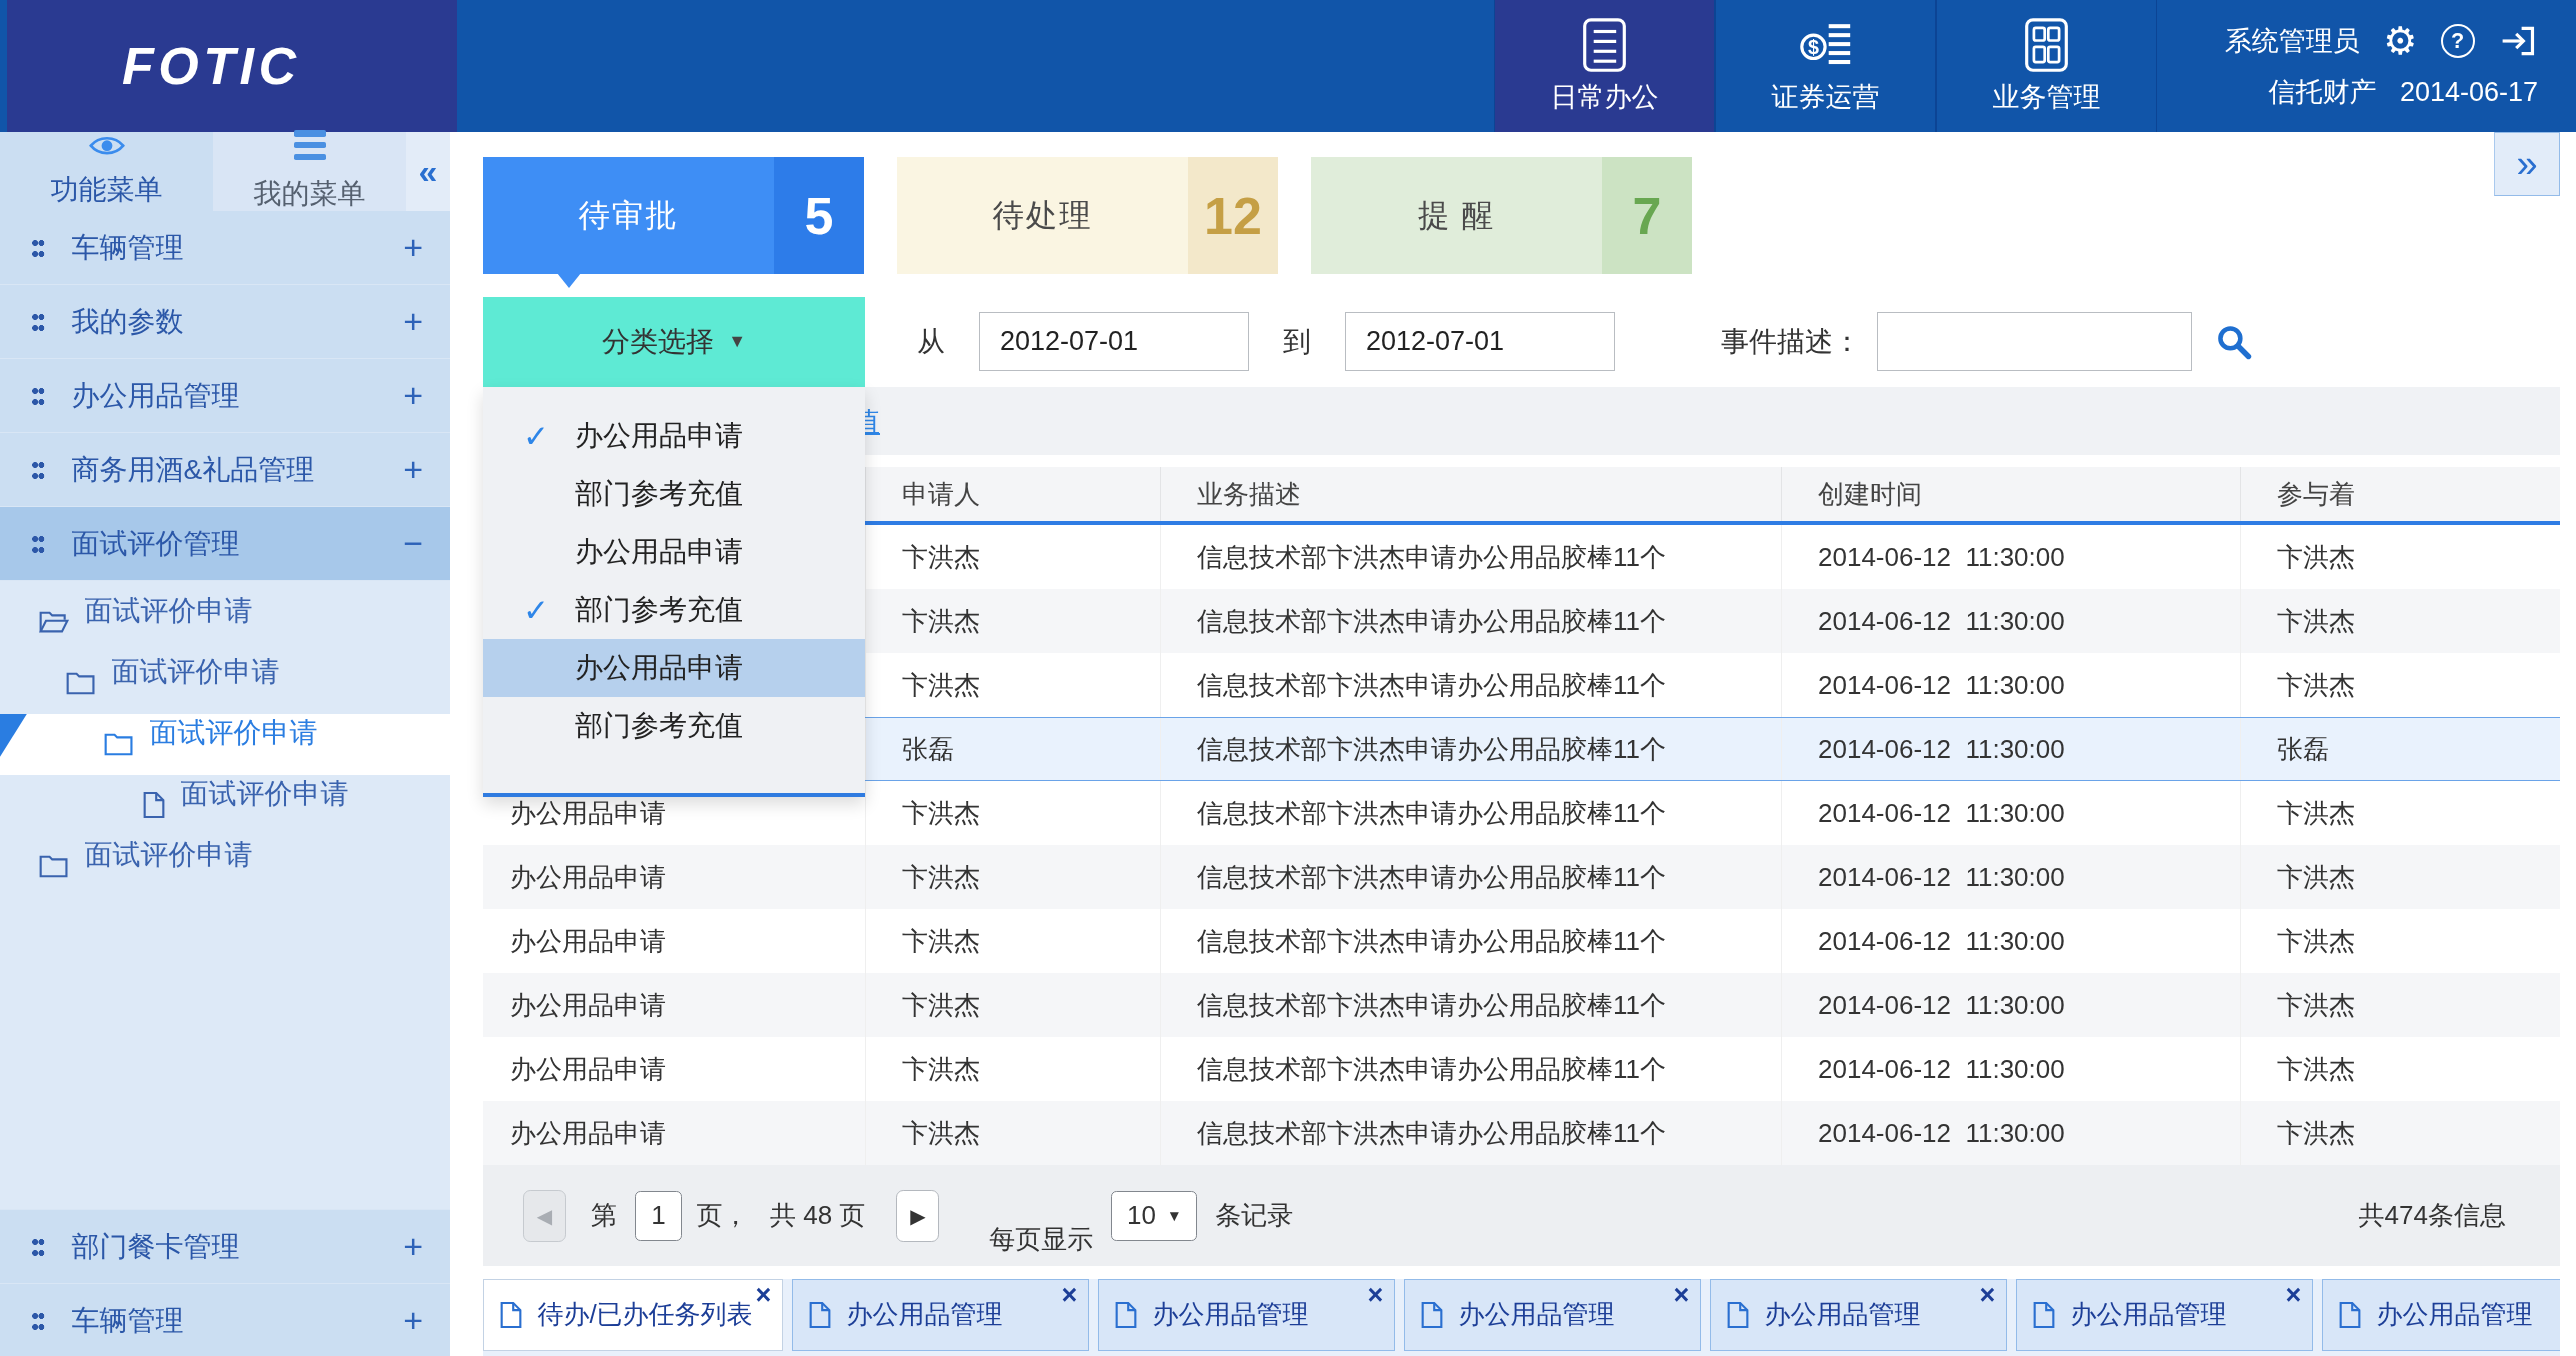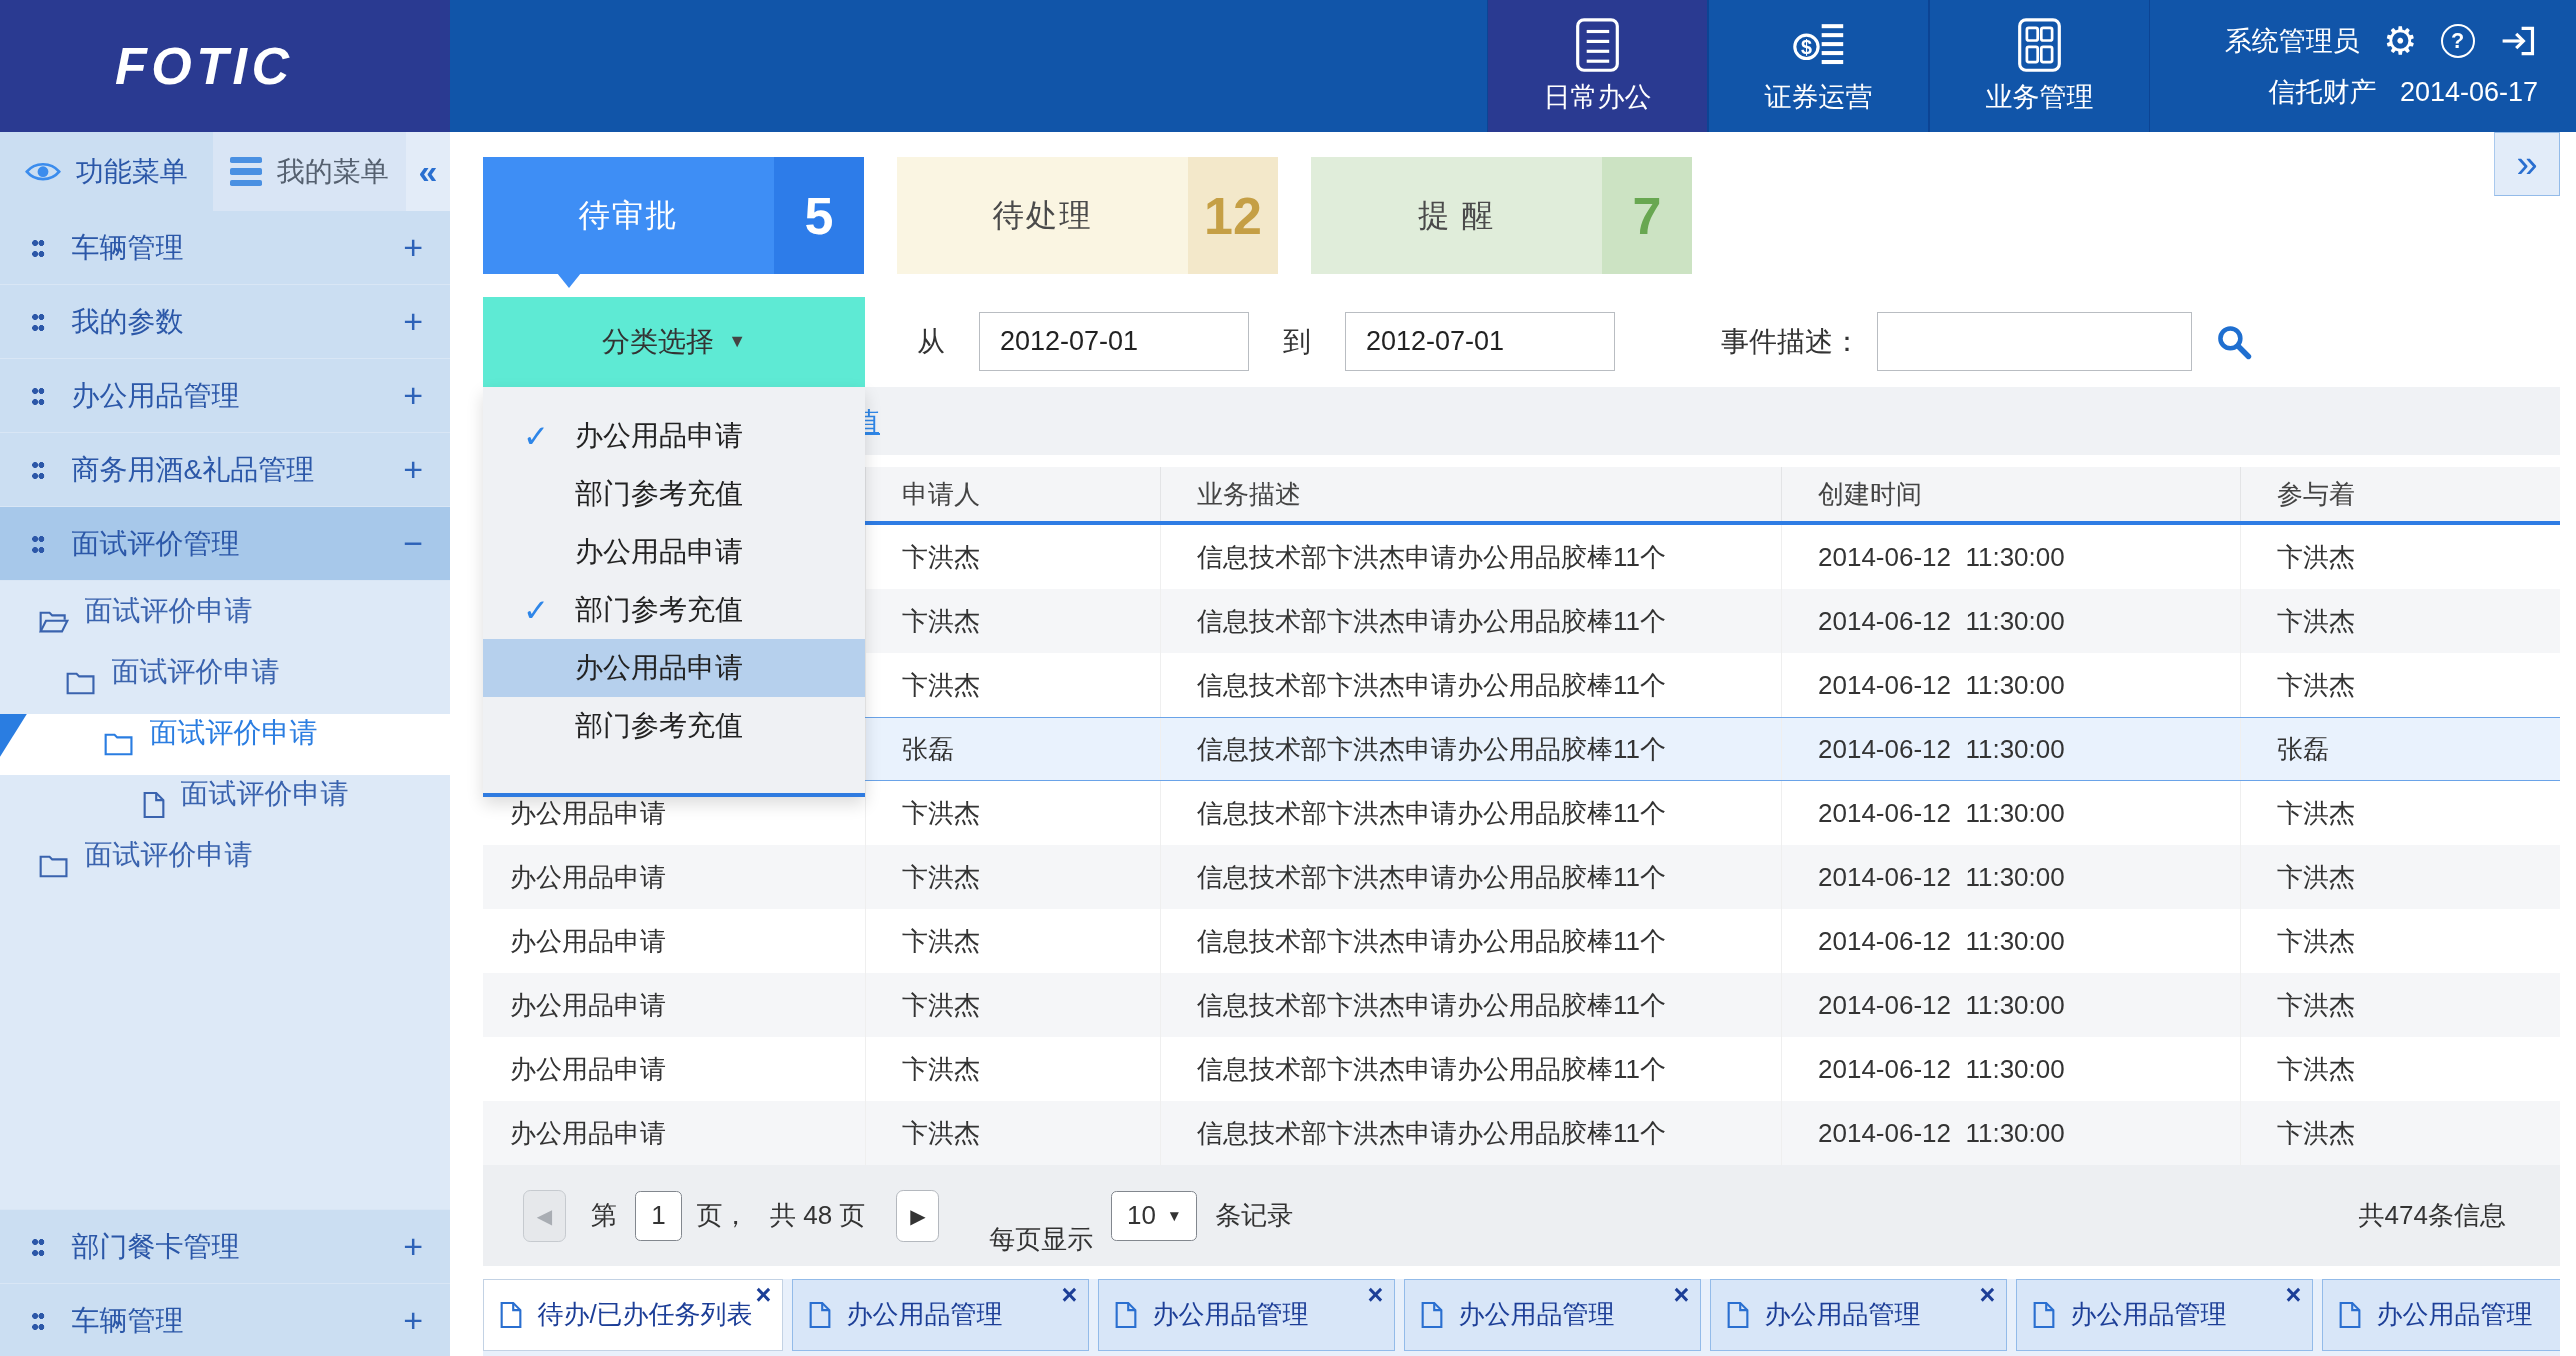--- a/index.html
+++ b/index.html
@@ -1,21 +1,21 @@
 <!DOCTYPE html>
 <html style="font-size:14.4px"><head>
 <meta charset="utf-8">
 <style>
   * { box-sizing: border-box; margin: 0; padding: 0; }
   html,body { width:2576px; }
   body { font-family: "Liberation Sans", "DejaVu Sans", sans-serif; background:#fff; }
   .app { width:2576px; height:1357px; overflow:hidden; display:flex; flex-direction:column; background:#fff; }
 
   
-  .topbar { height:132px; background:#1155a9; display:flex; flex-shrink:0; }
+  .topbar { height:132px; background:#1155a9; display:flex; flex-shrink:0;padding-left:7px; }
   .logo-box { width:450px; height:100%; background:#2a3a91; display:flex; align-items:center; padding-left:115px; }
   .logo-text { color:#fff; font-size:52px; font-weight:800; font-style:italic; letter-spacing:4.5px; }
   .topnav { display:flex; margin-left:1037px; height:100%; }
   .topnav-item { width:221px; height:100%; border-left:1.8px solid #0c4494; border-right:1.8px solid #0c4494; display:flex; flex-direction:column; align-items:center; justify-content:flex-start; padding-top:12.6px; cursor:pointer; }
   .topnav-item.active { background:#2a3a91; }
   .topnav-item .nicon { height:65px; display:flex; align-items:center; }
   .topnav-item .nlabel { color:#fff; font-size:27px; margin-top:1.8px; }
   .topnav-item .nic { display:none; }
   .topnav-item.icon-doc .nic-doc { display:block; }
   .topnav-item.icon-coin .nic-coin { display:block; }
@@ -26,21 +26,21 @@
   .gear { font-size:38px; line-height:38px; cursor:pointer; }
   .help-circle { width:34px; height:34px; border:2.7px solid #fff; border-radius:50%; display:flex; align-items:center; justify-content:center; font-size:21.6px; font-weight:bold; cursor:pointer; }
   .logout { cursor:pointer; display:flex; }
 
   
   .body { display:flex; flex:1; min-height:0; }
 
   
   .sidebar { width:450px; background:#cbdef2; display:flex; flex-direction:column; flex-shrink:0; }
   .side-tabs { height:79px; display:flex; flex-shrink:0; }
-  .side-tab { display:flex; align-items:center; justify-content:center; gap:14.4px; font-size:28px; color:#2b57a8; cursor:pointer; }
+  .side-tab { display:flex; align-items:center; justify-content:center; gap:14.4px; font-size:28px; color:#2b57a8; cursor:pointer;flex-direction:column; }
   .side-tab.t0 { width:213px; }
   .side-tab.t1 { width:193px; background:#d9e5f5; color:#55606f; }
   .side-collapse { flex:1; background:#e3ecf8; display:flex; align-items:center; justify-content:center; font-size:34px; font-weight:bold; color:#2a6fd0; cursor:pointer; }
   .burger { display:flex; flex-direction:column; gap:5.4px; }
   .burger i { width:32px; height:6.3px; background:#4a90e2; border-radius:1.8px; }
 
   .menu-item { height:74px; display:flex; align-items:center; padding:0 27px 0 32px; border-bottom:1.8px solid #d9e6f5; font-size:28px; color:#2b57a8; cursor:pointer; flex-shrink:0; }
   .menu-item.selected { background:#a7c8ea; }
   .dots { width:12.6px; height:25px; margin-right:27px; flex-shrink:0;
     background-image:

